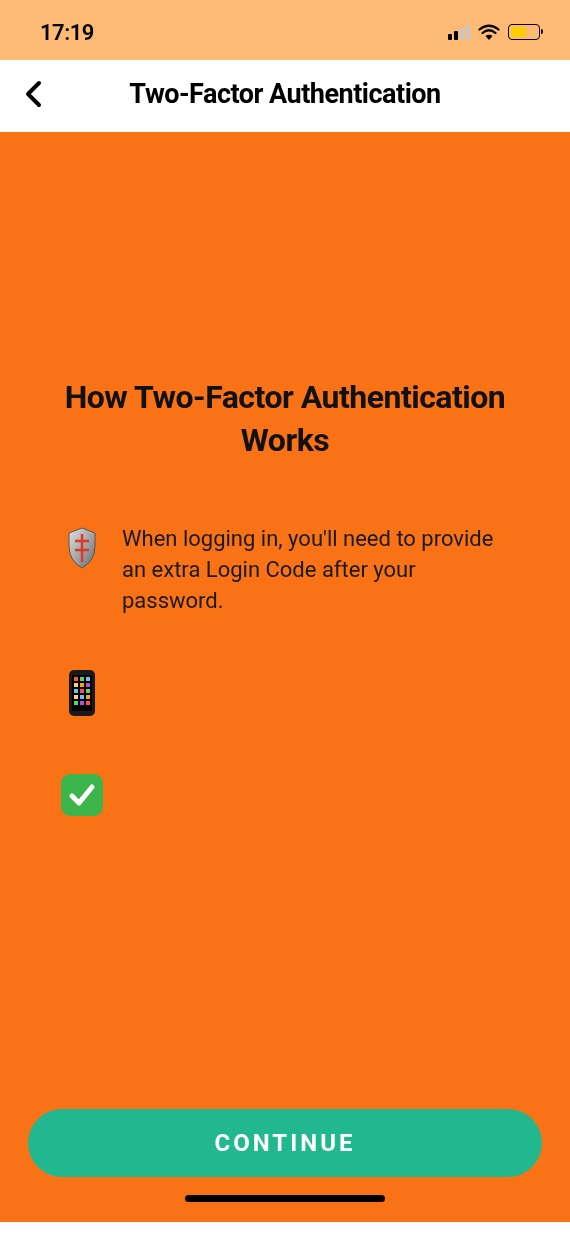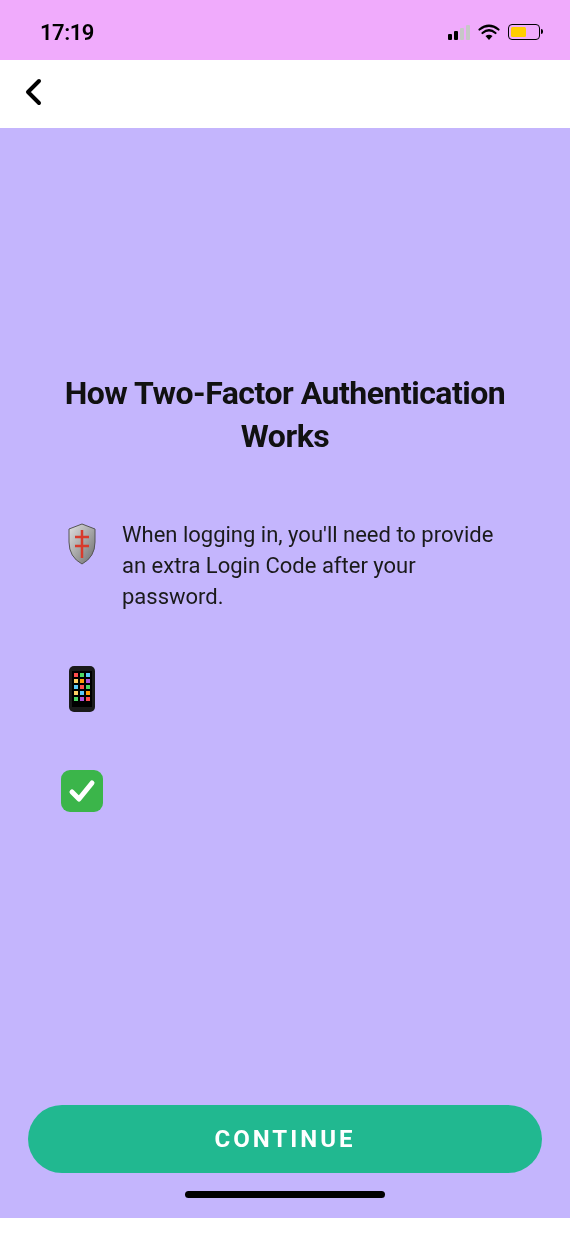--- a/index.html
+++ b/index.html
@@ -16,21 +16,21 @@
       position: relative;
       overflow: hidden;
     }
 
     .status-bar {
       display: flex;
       justify-content: space-between;
       align-items: center;
       padding: 14px 30px 10px 40px;
       height: 60px;
-      background: #f0abfc;
+      background: #fdba74;
     }
 
     .status-time {
       font-size: 22px;
       font-weight: 600;
       color: #000;
       letter-spacing: -0.5px;
     }
 
     .status-icons {
@@ -107,21 +107,21 @@
       flex: 1;
       text-align: center;
       font-size: 27px;
       font-weight: 700;
       color: #000;
       letter-spacing: -0.5px;
       margin-right: 28px;
     }
 
     .content-area {
-      background: #c4b5fd;
+      background: #f97316;
       height: calc(100% - 144px);
       padding: 0 30px;
       display: flex;
       flex-direction: column;
       position: relative;
     }
 
     .spacer-top {
       height: 244px;
     }
@@ -242,20 +242,21 @@
     </div>
   </div>
 </div>
 
 <div class="nav-header">
   <div class="back-chevron">
     <svg viewBox="0 0 28 28" width="28" height="28">
       <path d="M19 3 L8 14 L19 25" stroke="#000" stroke-width="4" fill="none" stroke-linecap="round" stroke-linejoin="round"></path>
     </svg>
   </div>
+  <div class="nav-title">Two-Factor Authentication</div>
 </div>
 
 <div class="content-area">
   <div class="spacer-top"></div>
   <h2 class="section-heading">How Two-Factor Authentication Works</h2>
 
   <div class="step-list">
 
     <div class="step-item">
       <div class="step-icon">

